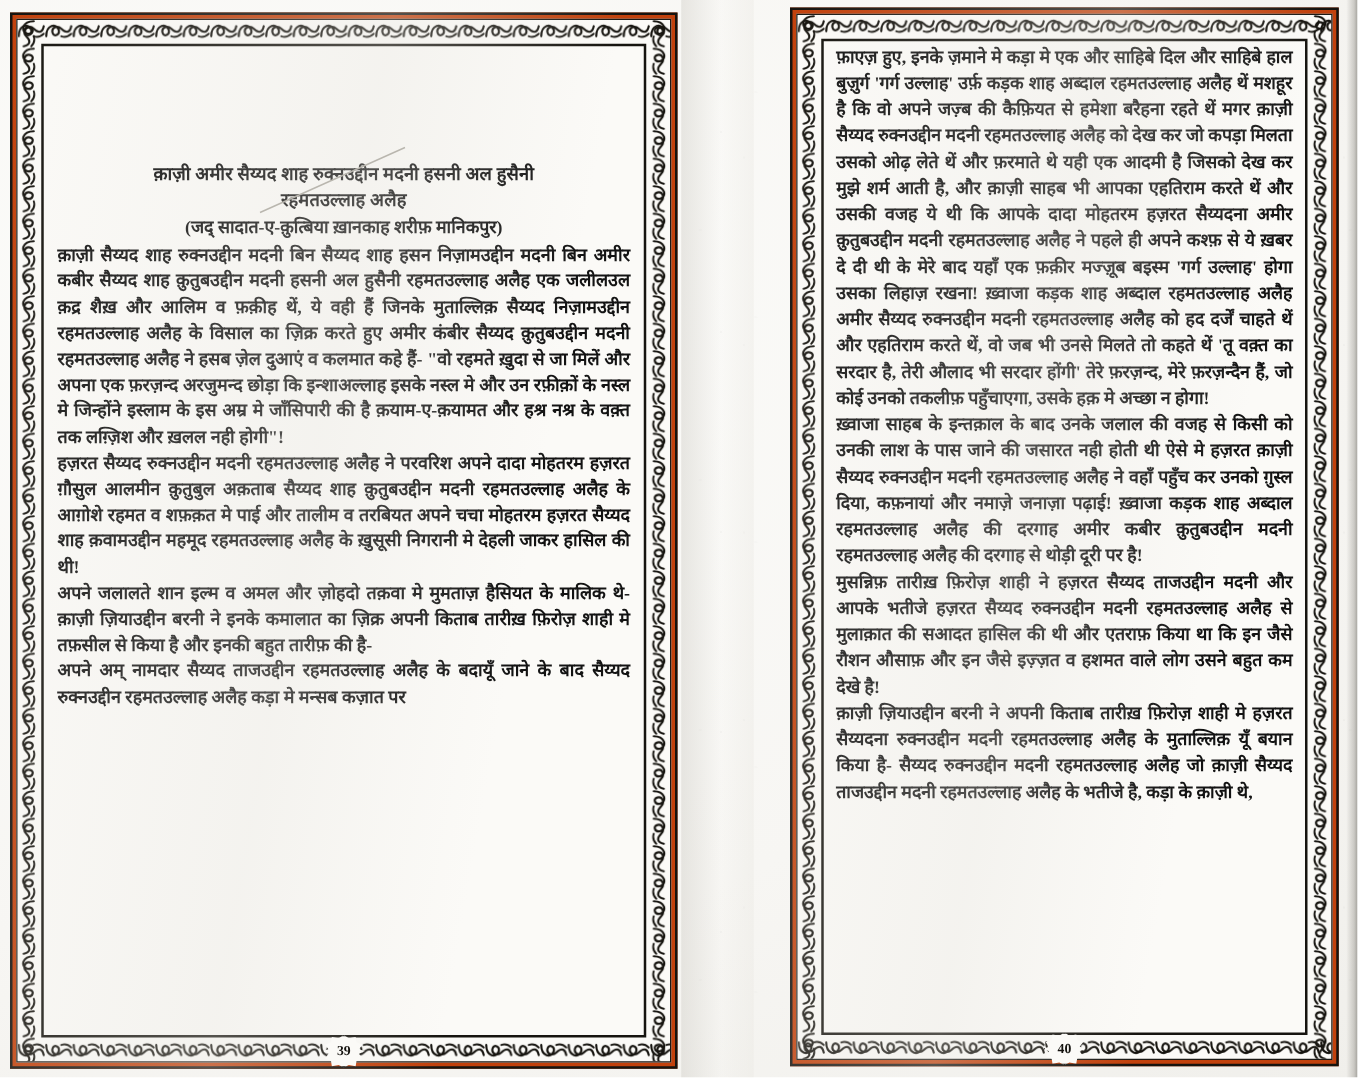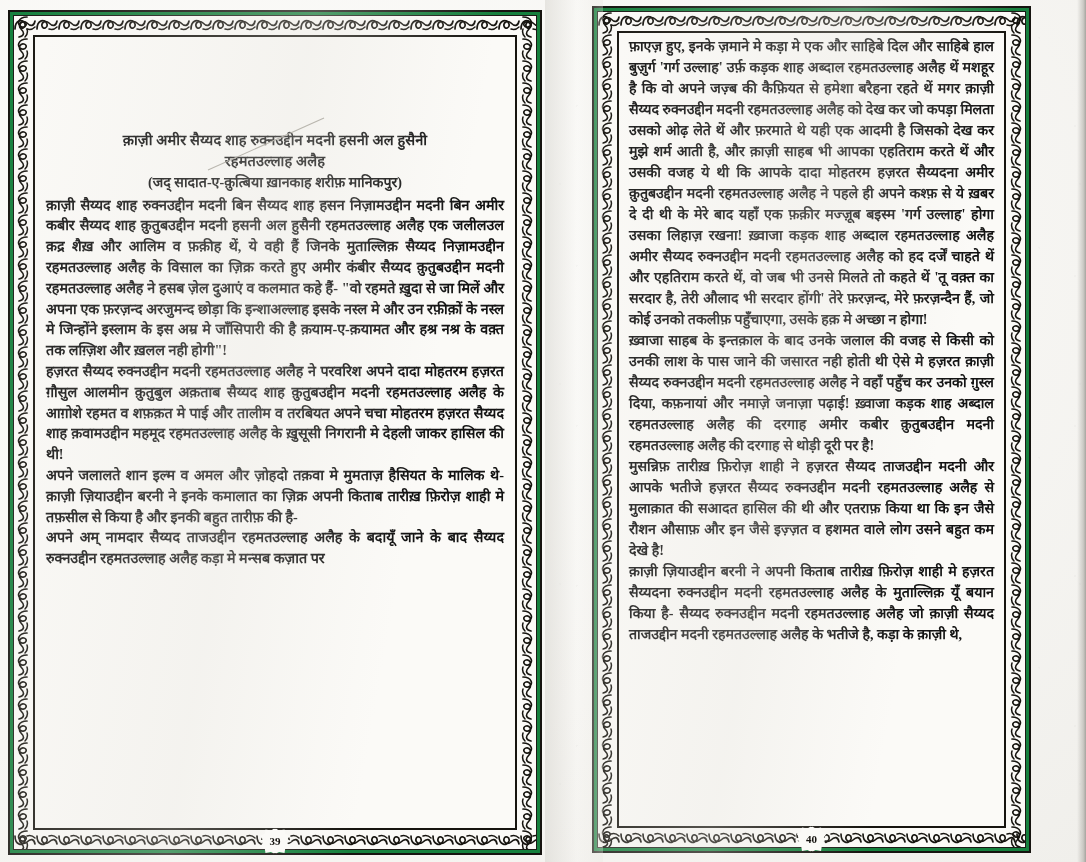--- a/index.html
+++ b/index.html
@@ -35,25 +35,25 @@
       radial-gradient(circle at 47% 18%, rgba(120,120,120,.06) 0 1px, transparent 1px),
       radial-gradient(circle at 72% 84%, rgba(120,120,120,.07) 0 1px, transparent 1px),
       radial-gradient(circle at 88% 41%, rgba(120,120,120,.05) 0 1px, transparent 1px),
       radial-gradient(circle at 31% 92%, rgba(120,120,120,.06) 0 1px, transparent 1px);
     background-size: 140px 160px, 190px 210px, 160px 150px, 210px 180px, 130px 200px;
   }
 
   
   .page {
     position: absolute;
-    background: #15803d;
+    background: #c2410c;
     box-sizing: border-box;
   }
   #page-left  { left: 8px;   top: 10px;  width: 534px; height: 845px; }
-  #page-right { left: 592px; top: 6px;   width: 439px; height: 847px; }
+  #page-right { left: 632px; top: 6px;   width: 439px; height: 847px; }
 
   
   .page::after {
     content: "";
     position: absolute;
     inset: 0;
     pointer-events: none;
     background: linear-gradient(100deg,
         rgba(255,255,255,0) 0%,
         rgba(228,226,220,.30) 45%,

